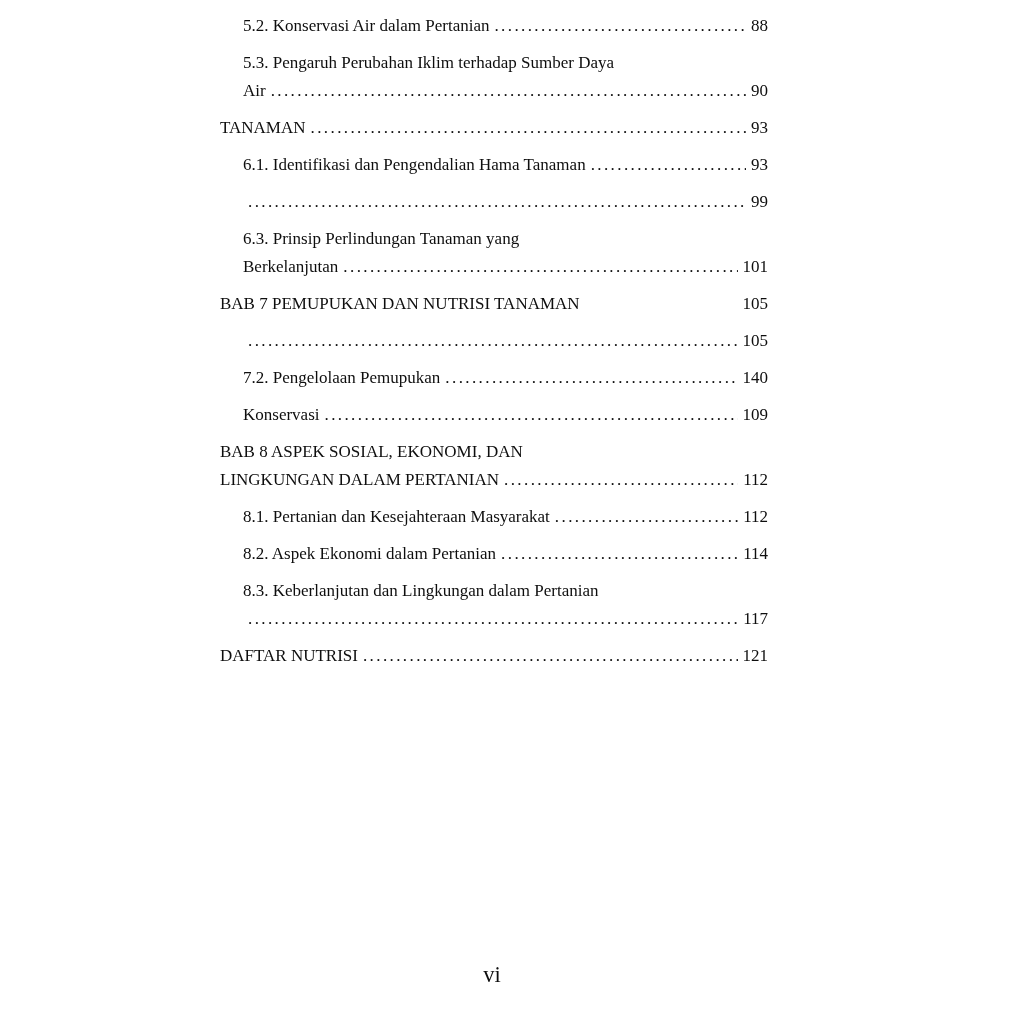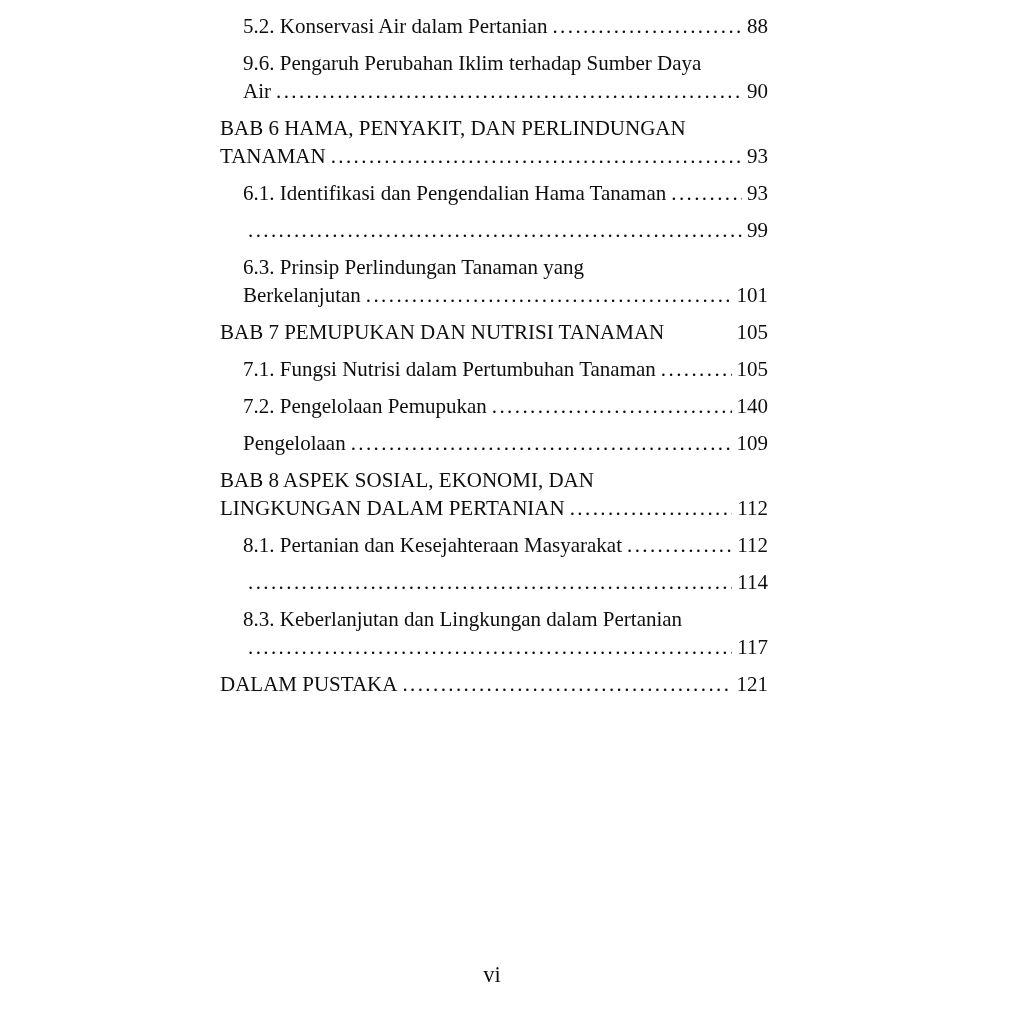--- a/index.html
+++ b/index.html
@@ -18,21 +18,21 @@
   .page {
     position: absolute;
     inset: 0;
     background: #ffffff;
   }
   .toc {
     position: absolute;
     left: 220px;
     top: 12px;
     width: 548px;
-    font-size: 21px;
+    font-size: 17px;
   }
   .entry {
     margin: 0 0 9px 0;
   }
   .row {
     display: flex;
     align-items: baseline;
     line-height: 28px;
     white-space: nowrap;
   }
@@ -74,32 +74,29 @@
   <div class="toc" id="toc">
       <div class="entry">
         <div class="row lvl2">
           <span class="toc-text">5.2. Konservasi Air dalam Pertanian</span>
           <span class="dot-leader">........................................................................................................................................................................................................</span>
           <span class="page-number">88</span>
         </div>
       </div>
       <div class="entry">
         <div class="row lvl2">
-          <span class="toc-text">9.6. Pengaruh Perubahan Iklim terhadap Sumber Daya</span>
+          <span class="toc-text">5.3. Pengaruh Perubahan Iklim terhadap Sumber Daya</span>
         </div>
         <div class="row lvl2">
           <span class="toc-text">Air</span>
           <span class="dot-leader">........................................................................................................................................................................................................</span>
           <span class="page-number">90</span>
         </div>
       </div>
       <div class="entry">
-        <div class="row">
-          <span class="toc-text">BAB 6 HAMA, PENYAKIT, DAN PERLINDUNGAN</span>
-        </div>
         <div class="row">
           <span class="toc-text">TANAMAN</span>
           <span class="dot-leader">........................................................................................................................................................................................................</span>
           <span class="page-number">93</span>
         </div>
       </div>
       <div class="entry">
         <div class="row lvl2">
           <span class="toc-text">6.1. Identifikasi dan Pengendalian Hama Tanaman</span>
           <span class="dot-leader">........................................................................................................................................................................................................</span>
@@ -124,35 +121,34 @@
       </div>
       <div class="entry">
         <div class="row">
           <span class="toc-text">BAB 7 PEMUPUKAN DAN NUTRISI TANAMAN</span>
           <span class="dot-leader no-dots">........................................................................................................................................................................................................</span>
           <span class="page-number">105</span>
         </div>
       </div>
       <div class="entry">
         <div class="row lvl2">
-          <span class="toc-text">7.1. Fungsi Nutrisi dalam Pertumbuhan Tanaman</span>
           <span class="dot-leader">........................................................................................................................................................................................................</span>
           <span class="page-number">105</span>
         </div>
       </div>
       <div class="entry">
         <div class="row lvl2">
           <span class="toc-text">7.2. Pengelolaan Pemupukan</span>
           <span class="dot-leader">........................................................................................................................................................................................................</span>
           <span class="page-number">140</span>
         </div>
       </div>
       <div class="entry">
         <div class="row lvl2">
-          <span class="toc-text">Pengelolaan</span>
+          <span class="toc-text">Konservasi</span>
           <span class="dot-leader">........................................................................................................................................................................................................</span>
           <span class="page-number">109</span>
         </div>
       </div>
       <div class="entry">
         <div class="row">
           <span class="toc-text">BAB 8 ASPEK SOSIAL, EKONOMI, DAN</span>
         </div>
         <div class="row">
           <span class="toc-text">LINGKUNGAN DALAM PERTANIAN</span>
@@ -162,36 +158,37 @@
       </div>
       <div class="entry">
         <div class="row lvl2">
           <span class="toc-text">8.1. Pertanian dan Kesejahteraan Masyarakat</span>
           <span class="dot-leader">........................................................................................................................................................................................................</span>
           <span class="page-number">112</span>
         </div>
       </div>
       <div class="entry">
         <div class="row lvl2">
+          <span class="toc-text">8.2. Aspek Ekonomi dalam Pertanian</span>
           <span class="dot-leader">........................................................................................................................................................................................................</span>
           <span class="page-number">114</span>
         </div>
       </div>
       <div class="entry">
         <div class="row lvl2">
           <span class="toc-text">8.3. Keberlanjutan dan Lingkungan dalam Pertanian</span>
         </div>
         <div class="row lvl2">
           <span class="toc-text"></span>
           <span class="dot-leader">........................................................................................................................................................................................................</span>
           <span class="page-number">117</span>
         </div>
       </div>
       <div class="entry">
         <div class="row">
-          <span class="toc-text">DALAM PUSTAKA</span>
+          <span class="toc-text">DAFTAR NUTRISI</span>
           <span class="dot-leader">........................................................................................................................................................................................................</span>
           <span class="page-number">121</span>
         </div>
       </div>
     </div>
   <div class="footer">vi</div>
 </div>
 
 </body></html>

